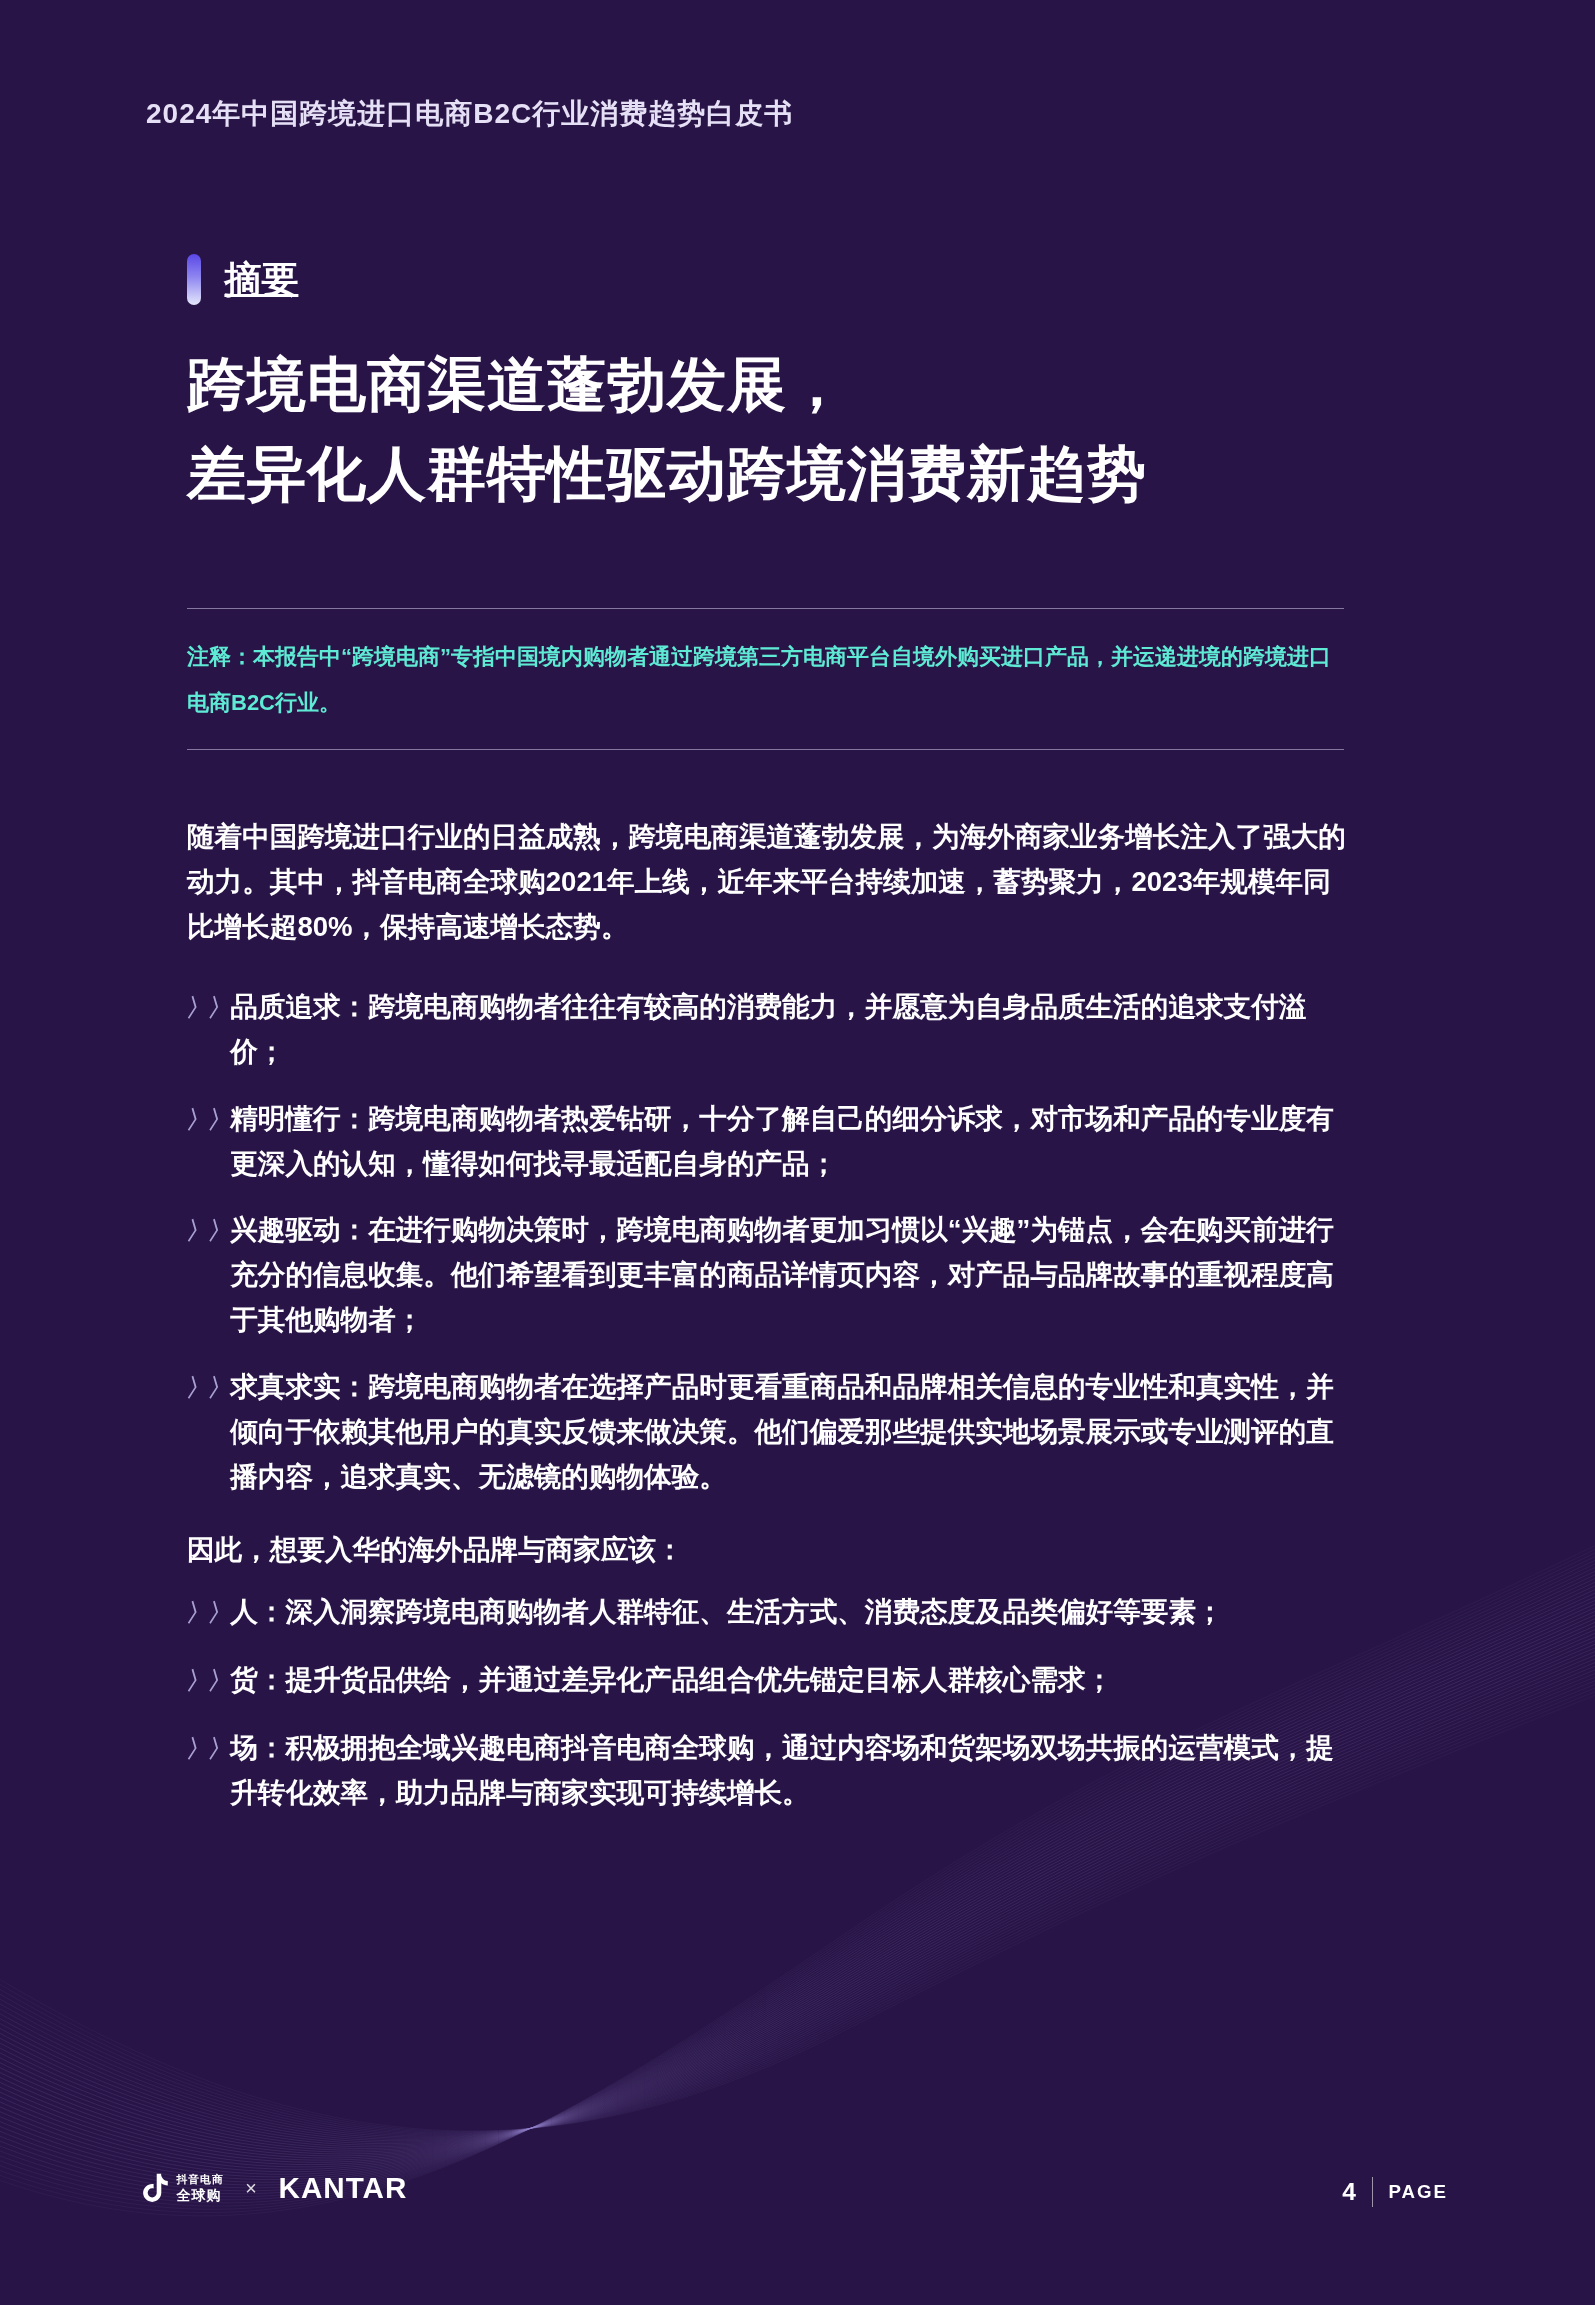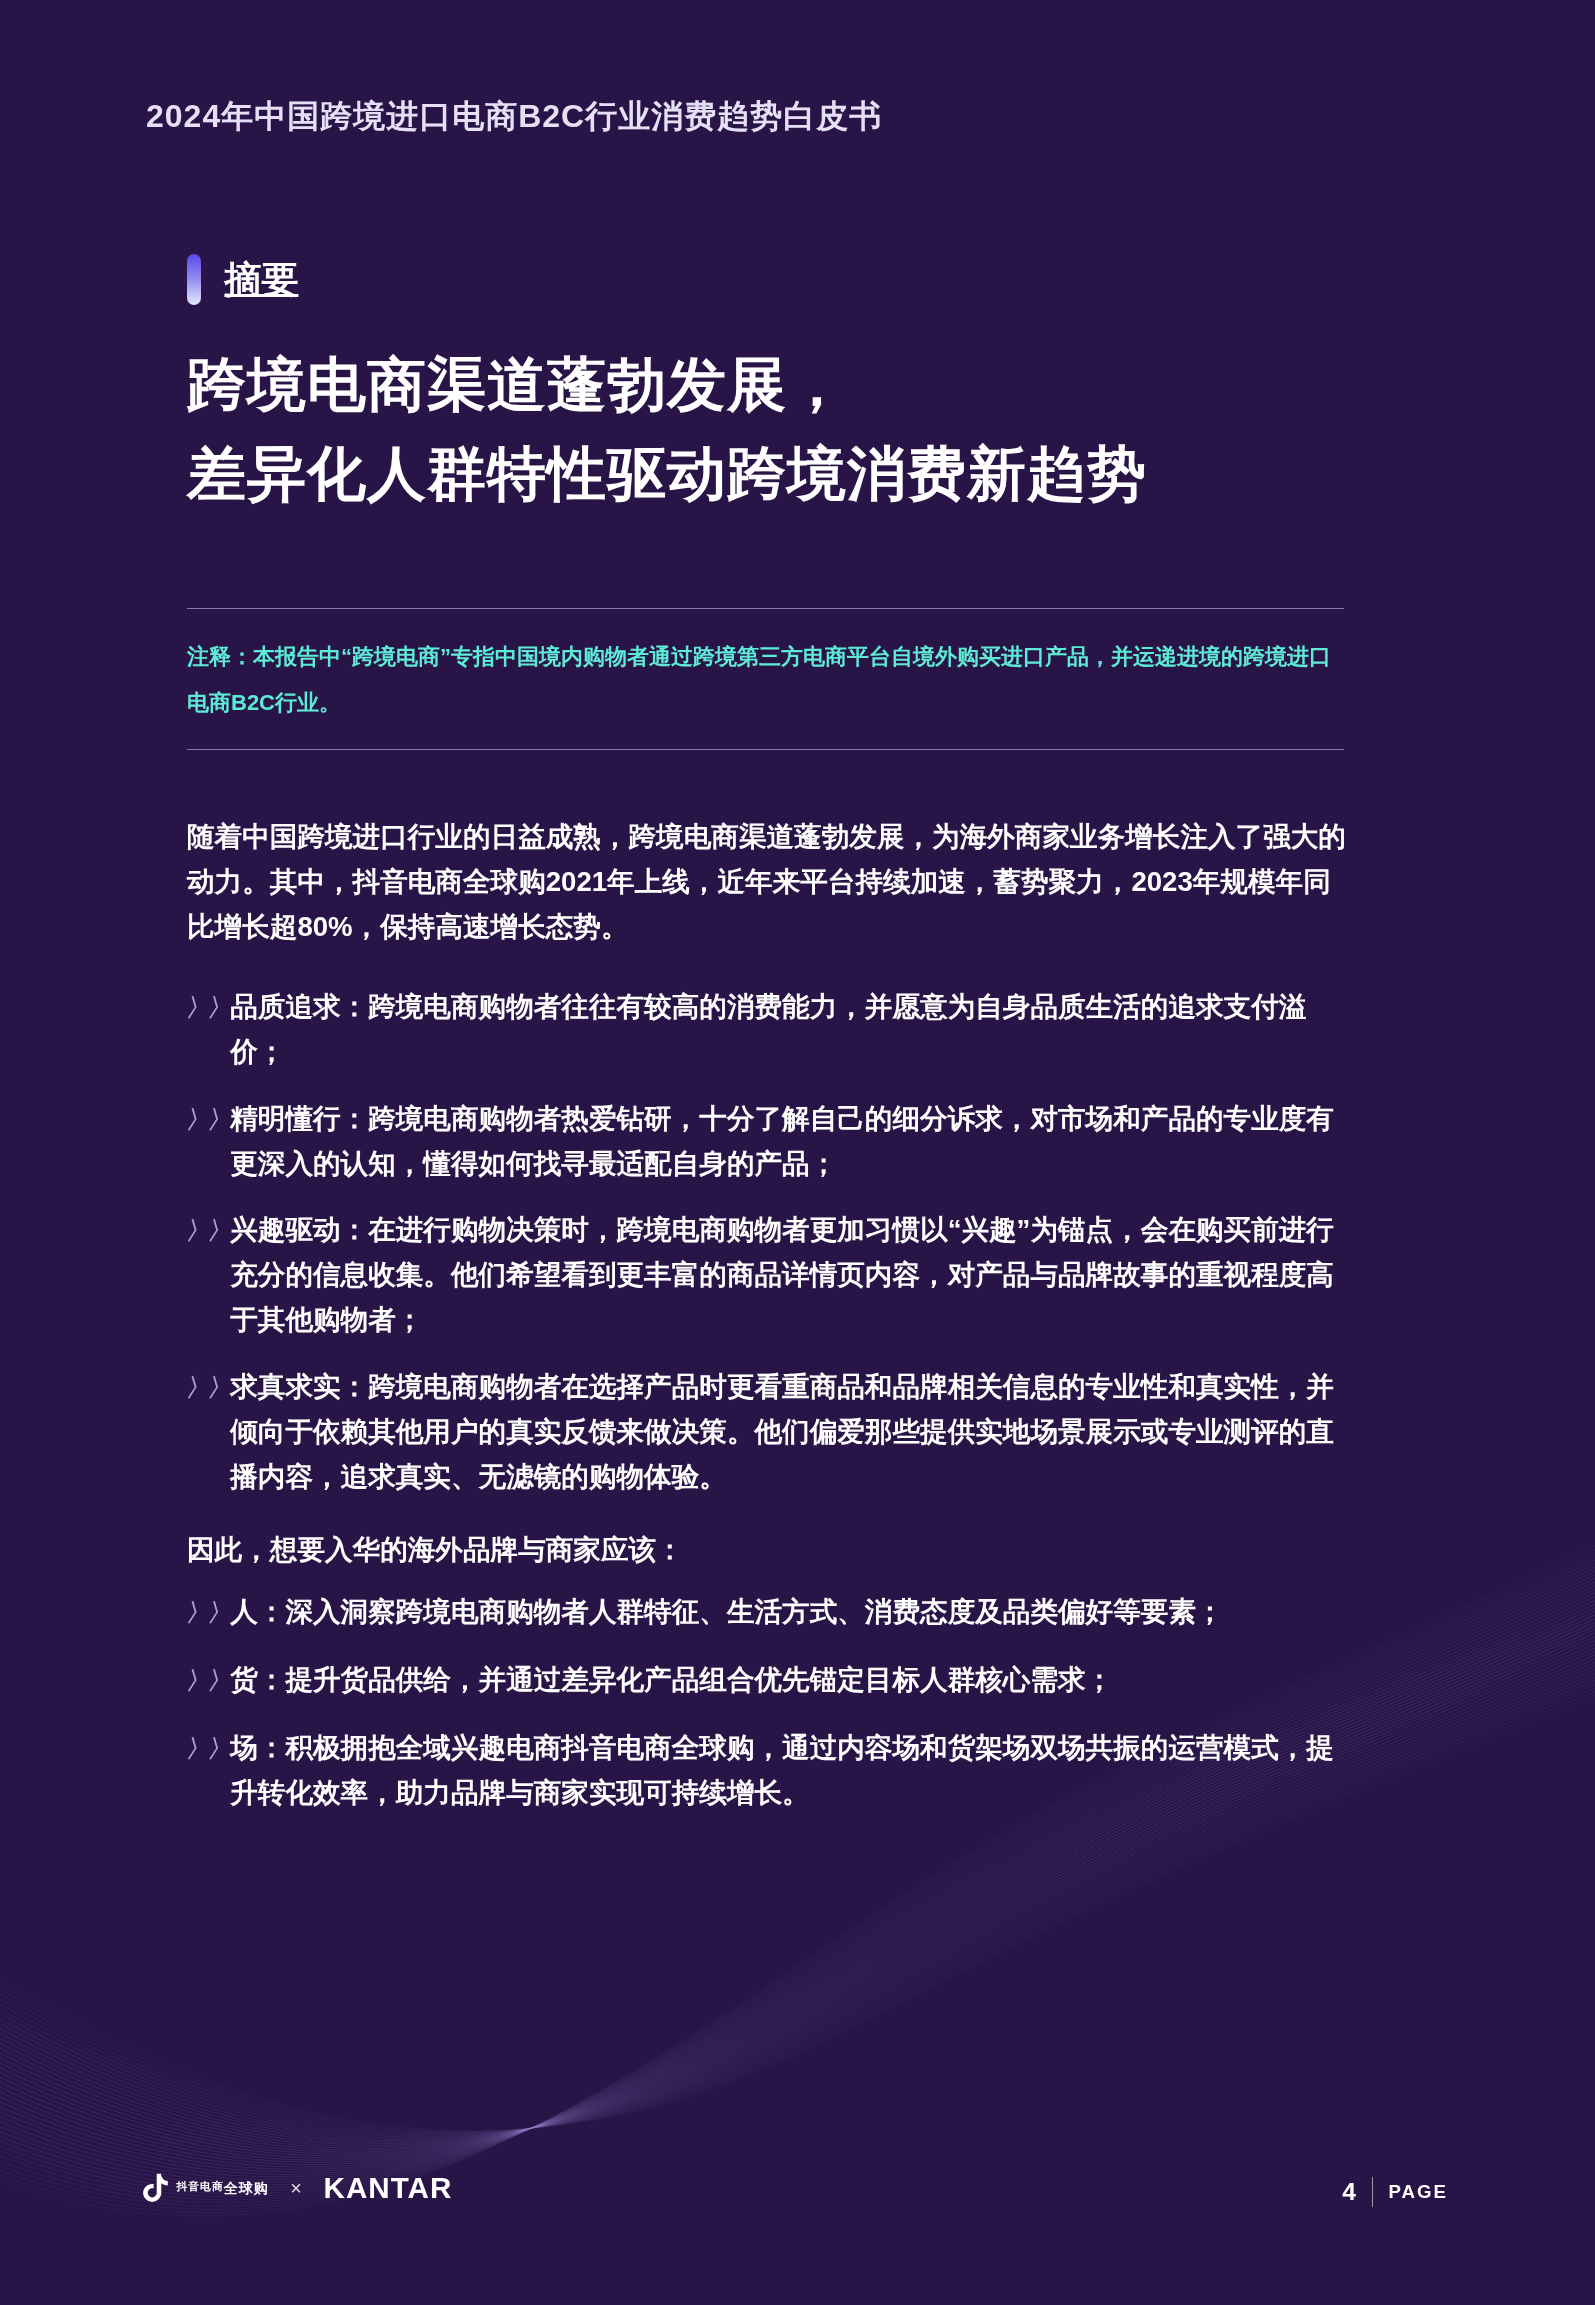--- a/index.html
+++ b/index.html
@@ -20,21 +20,21 @@
   .wave-svg {
     position: absolute;
     left: 0; top: 0;
     width: 1596px; height: 2305px;
     pointer-events: none;
   }
 
   .doc-header {
     position: absolute;
     left: 146px; top: 95px;
-    font-size: 32px;
+    font-size: 28px;
     font-weight: 600;
     letter-spacing: 1px;
     color: #e6e0f6;
   }
 
   .section-head {
     position: absolute;
     left: 187px; top: 254px;
     display: flex;
     align-items: flex-end;
@@ -107,21 +107,21 @@
   .bullet .btext { flex: 1; }
 
   
   .footer-left {
     position: absolute;
     left: 143px; top: 2171px;
     display: flex;
     align-items: center;
   }
   .tiktok-icon { width: 25.6px; height: 29.6px; margin-right: 7.9px; }
-  .logo-stack { display: flex; flex-direction: row; line-height: 1; }
+  .logo-stack { display: flex; flex-direction: column; line-height: 1; }
   .logo-top { font-size: 10.8px; font-weight: 600; letter-spacing: 1px; margin-bottom: 3.9px; }
   .logo-main { font-size: 14px; font-weight: 700; letter-spacing: 1px; }
   .logo-sep {
     margin: 0 21.7px;
     font-size: 19.7px;
     color: rgba(255,255,255,0.85);
     font-weight: 400;
   }
   .logo-partner {
     font-size: 29.6px;

